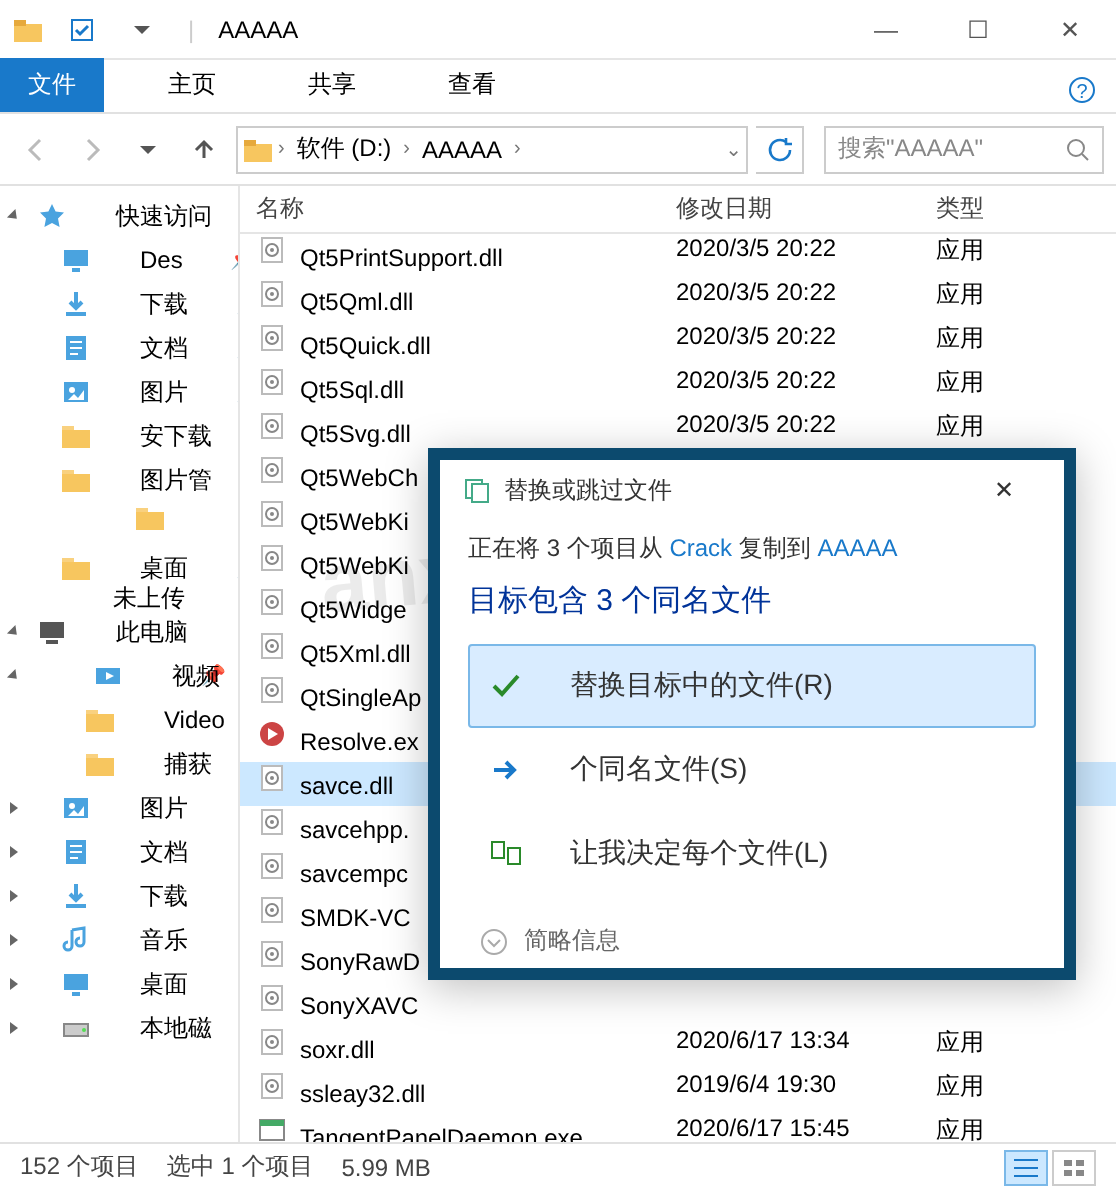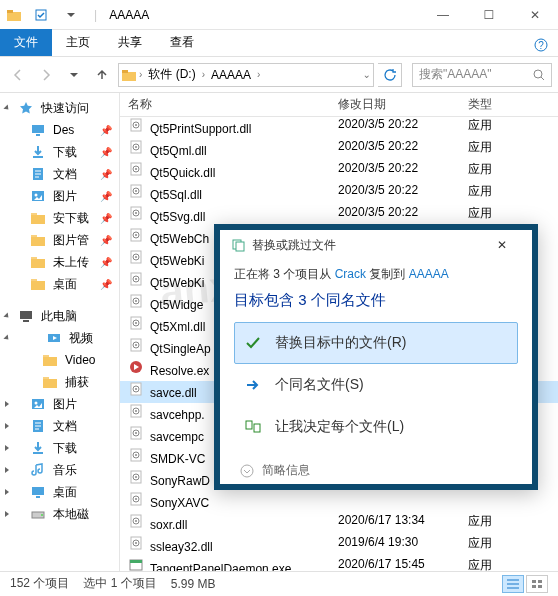--- a/index.html
+++ b/index.html
@@ -7,36 +7,36 @@
 
 .titlebar { height: 30px; background: #fff; display: flex; align-items: center; border-bottom: 1px solid #e5e5e5; }
 .titlebar-left { display: flex; align-items: center; gap: 8px; padding-left: 6px; }
 .folder-ico { width: 16px; height: 16px; display: inline-flex; align-items: center; justify-content: center; }
 .qat-btn { width: 22px; height: 22px; display: flex; align-items: center; justify-content: center; }
 .titlebar-sep { color: #ccc; margin: 0 4px; }
 .titlebar-title { color: #000; }
 .titlebar-ctrl { margin-left: auto; display: flex; }
 .tc-btn { width: 46px; height: 30px; display: flex; align-items: center; justify-content: center; color: #555; }
 
-.ribbon { height: 27px; display: flex; align-items: flex-end; border-bottom: 1px solid #e1e1e1; }
+.ribbon { height: 27px; display: flex; align-items: flex-end; border-bottom: 1px solid #e1e1e1; gap: 18px; }
 .ribbon-tab { padding: 5px 14px; font-size: 12px; cursor: pointer; }
 .ribbon-tab.file { background: #1979ca; color: #fff; }
 
 .navbar { height: 36px; display: flex; align-items: center; gap: 4px; padding: 0 6px; border-bottom: 1px solid #e1e1e1; }
 .nav-btn { width: 24px; height: 24px; display: flex; align-items: center; justify-content: center; color: #999; }
 .nav-btn.enabled { color: #555; }
 .breadcrumb { flex: 1; height: 24px; border: 1px solid #ccc; display: flex; align-items: center; padding: 0 2px; gap: 2px; background: #fff; }
 .bc-seg { padding: 0 4px; display: flex; align-items: center; gap: 4px; }
 .bc-chev { color: #777; font-size: 10px; }
 .bc-refresh { width: 24px; height: 24px; border: 1px solid #ccc; border-left: none; display: flex; align-items: center; justify-content: center; color: #1979ca; }
 .search { width: 140px; height: 24px; border: 1px solid #ccc; margin-left: 6px; padding: 0 6px; color: #888; display: flex; align-items: center; justify-content: space-between; }
 
 .main { display: flex; height: 478px; }
 .sidebar { width: 120px; border-right: 1px solid #e5e5e5; overflow-y: auto; overflow-x: hidden; padding-top: 4px; }
-.sb-item { height: 22px; display: flex; align-items: center; padding-left: 18px; gap: 7px; white-space: nowrap; position: relative; }
+.sb-item { height: 22px; display: flex; align-items: center; padding-left: 18px; gap: 24px; white-space: nowrap; position: relative; }
 .sb-item.expand::before { content: ""; position: absolute; left: 5px; top: 8px; border-left: 4px solid #666; border-top: 3px solid transparent; border-bottom: 3px solid transparent; }
 .sb-item.expand.open::before { transform: rotate(45deg); }
 .sb-ico { width: 16px; height: 16px; display: flex; align-items: center; justify-content: center; }
 .sb-sep { height: 10px; }
 
 .content { flex: 1; overflow: hidden; position: relative; }
 .col-head { height: 24px; display: flex; align-items: center; border-bottom: 1px solid #e5e5e5; }
 .col-head > div { padding: 0 8px; color: #444; }
 .col-name { width: 210px; }
 .col-date { width: 130px; }
@@ -48,21 +48,21 @@
 .file-ico { width: 16px; height: 16px; display: inline-flex; align-items: center; justify-content: center; margin-right: 6px; }
 
 .dialog { position: absolute; left: 214px; top: 224px; width: 324px; height: 266px; background: #fff; box-shadow: 0 4px 20px rgba(0,0,0,0.25); border: 6px solid #0c4a6e; z-index: 100; }
 .dlg-title { height: 30px; display: flex; align-items: center; padding: 0 10px; font-size: 12px; color: #333; }
 .dlg-title .dlg-ico { width: 16px; height: 16px; margin-right: 6px; display: inline-flex; align-items: center; justify-content: center; }
 .dlg-close { margin-left: auto; width: 40px; height: 30px; display: flex; align-items: center; justify-content: center; }
 .dlg-body { padding: 6px 14px 0 14px; }
 .dlg-msg { font-size: 12px; color: #333; margin-bottom: 8px; }
 .dlg-msg .link { color: #1979ca; }
 .dlg-head { font-size: 15px; color: #003399; margin-bottom: 12px; }
-.dlg-opt { border: 1px solid transparent; padding: 10px 8px; display: flex; align-items: center; gap: 12px; font-size: 14px; color: #333; border-radius: 2px; }
+.dlg-opt { border: 1px solid transparent; padding: 10px 8px; display: flex; align-items: center; gap: 22px; font-size: 14px; color: #333; border-radius: 2px; }
 .dlg-opt.hover { background: #d9ecff; border: 1px solid #7ab8e8; }
 .dlg-opt .opt-ico { width: 20px; height: 20px; display: flex; align-items: center; justify-content: center; }
 .dlg-more { margin-top: 14px; display: flex; align-items: center; gap: 8px; color: #666; padding-left: 6px; }
 
 .statusbar { height: 24px; border-top: 1px solid #e1e1e1; display: flex; align-items: center; padding: 0 10px; gap: 14px; color: #444; }
 .view-btns { margin-left: auto; display: flex; gap: 2px; }
 .vb { width: 22px; height: 18px; border: 1px solid #ccc; display: flex; align-items: center; justify-content: center; }
 .vb.active { background: #cce8ff; border-color: #7ab8e8; }
 
 .watermark { position: absolute; left: 160px; top: 260px; font-size: 42px; color: rgba(0,0,0,0.08); font-weight: bold; pointer-events: none; z-index: 50; transform: rotate(-5deg); }
@@ -236,21 +236,21 @@
       <div class="sb-item" style="padding-left:30px;">
         <span class="sb-ico">
           <svg width="16" height="16">
             <rect x="1" y="5" width="14" height="9" fill="#f7c65f"></rect>
             <rect x="1" y="3" width="6" height="3" fill="#f7c65f" opacity="0.8"></rect>
           </svg>
         </span>
         <span>图片管</span>
         <span style="margin-left:auto;margin-right:6px;color:#888;font-size:10px;">📌</span>
       </div>
-      <div class="sb-item" style="padding-left:30px;">
+      <div class="sb-item" style="padding-left:30px;flex-direction:column;">
         <span class="sb-ico">
           <svg width="16" height="16">
             <rect x="1" y="5" width="14" height="9" fill="#f7c65f"></rect>
             <rect x="1" y="3" width="6" height="3" fill="#f7c65f" opacity="0.8"></rect>
           </svg>
         </span>
         <span>未上传</span>
         <span style="margin-left:auto;margin-right:6px;color:#888;font-size:10px;">📌</span>
       </div>
       <div class="sb-item" style="padding-left:30px;">

